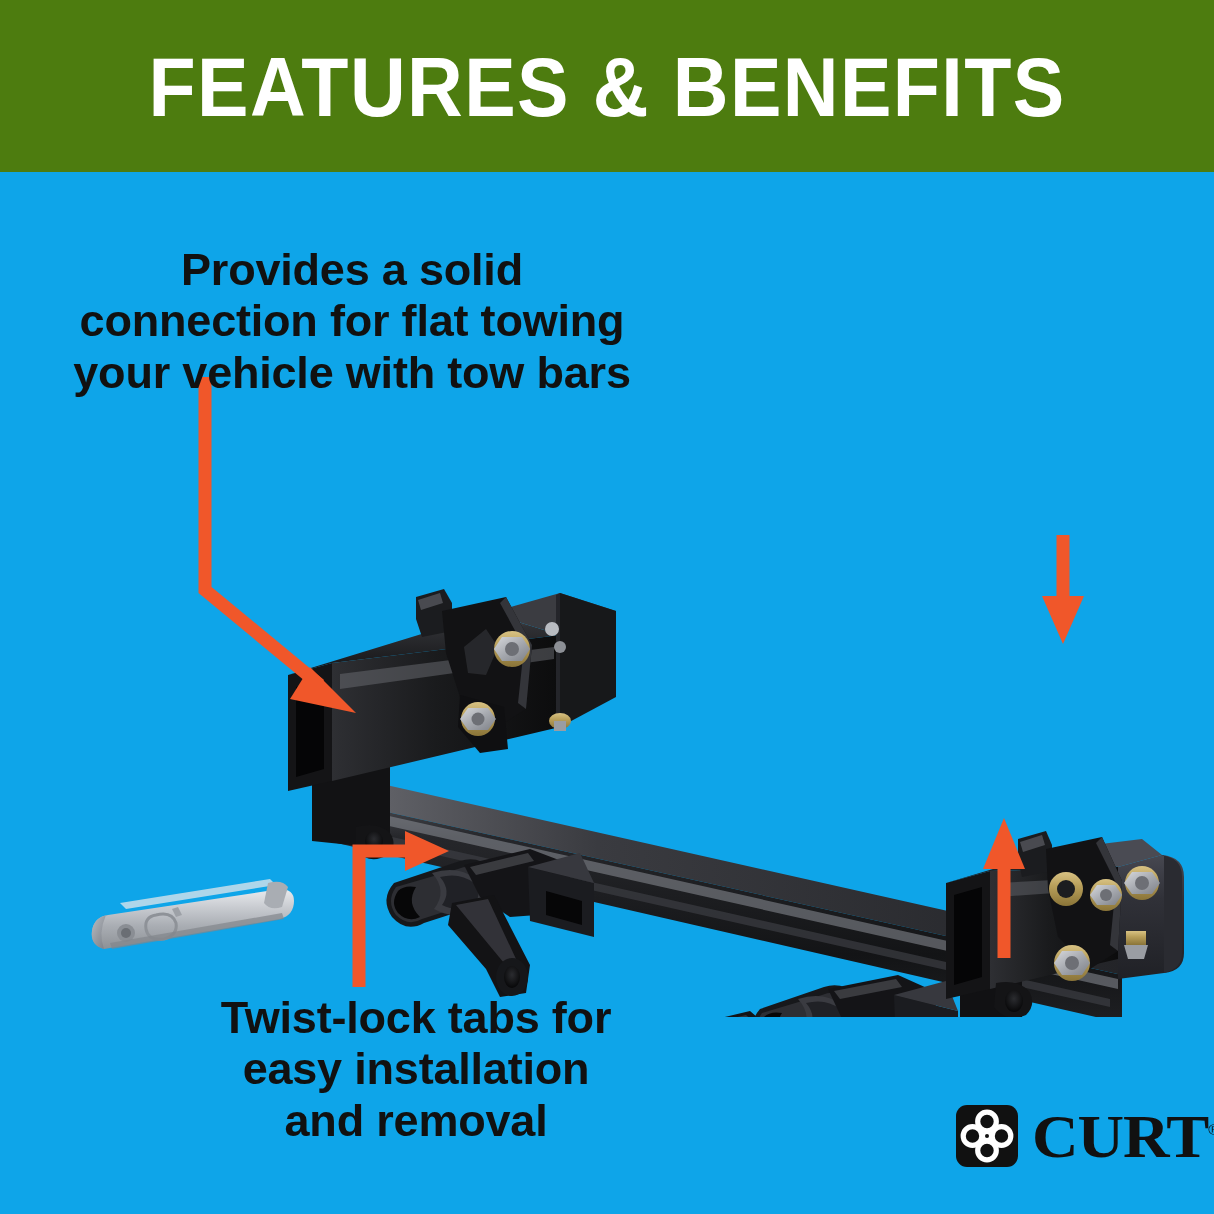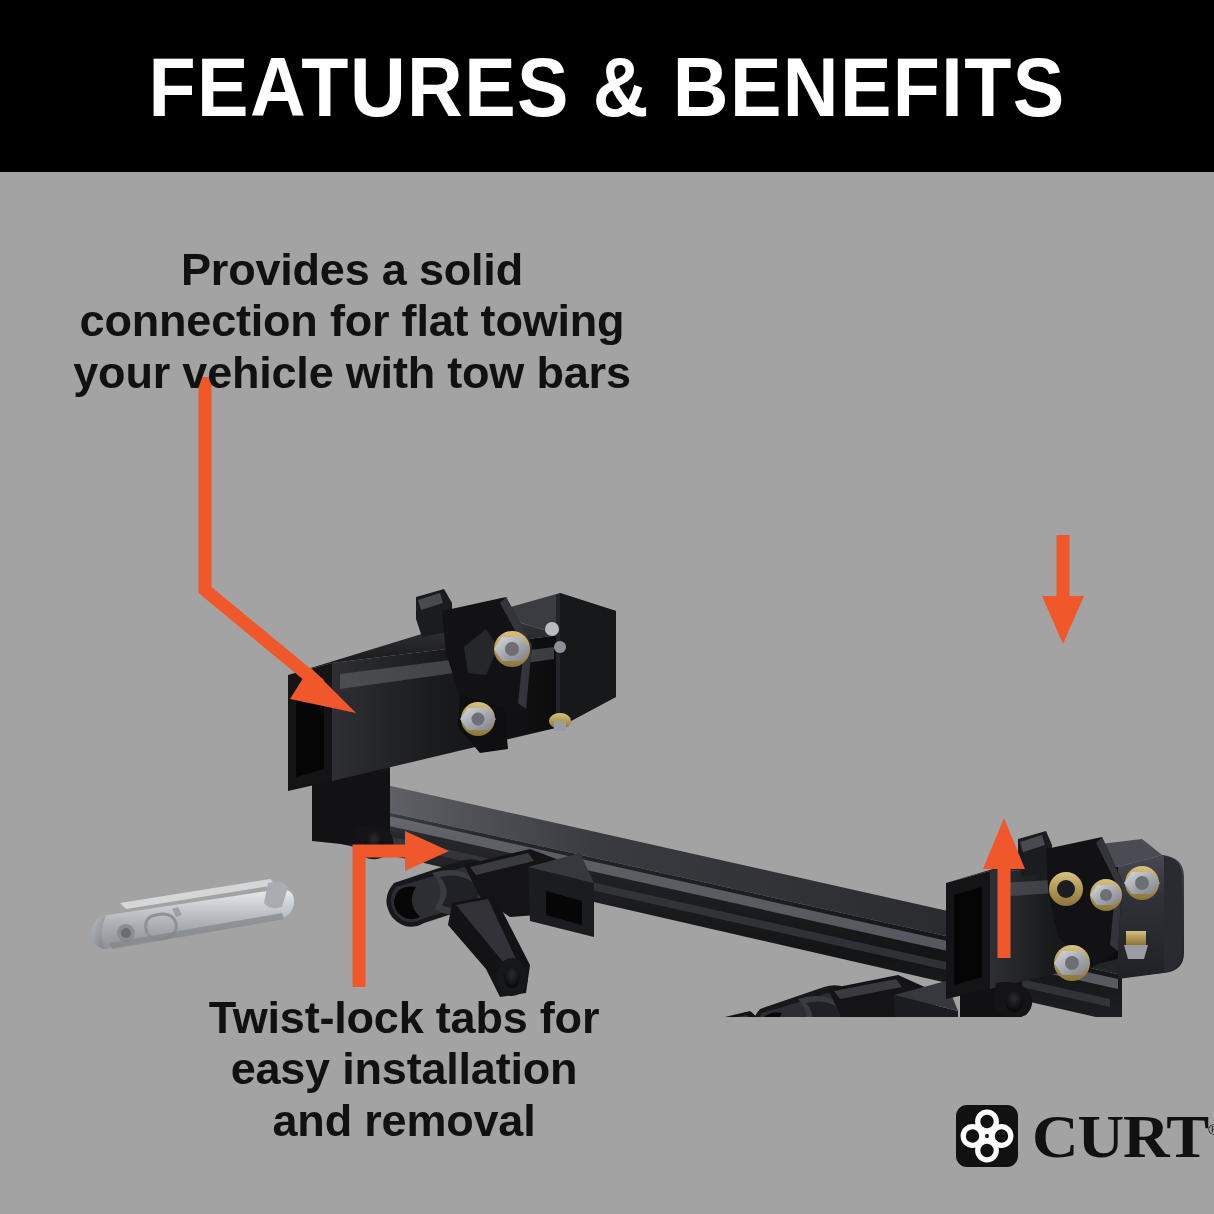--- a/index.html
+++ b/index.html
@@ -6,56 +6,56 @@
   html,body { width:1214px; height:1214px; background:#ffffff; }
   body {
     font-family:"Liberation Sans", sans-serif;
     position:relative;
     overflow:hidden;
   }
 
   
   .banner{
     position:absolute; left:0; top:0; width:1214px; height:175px;
-    background:#000000;
+    background:#4d7c0f;
     display:flex; align-items:center; justify-content:center;
   }
   .banner-title{
     color:#ffffff;
     font-family:"Liberation Sans Narrow","Liberation Sans",sans-serif;
     font-weight:700;
     font-size:83px;
     letter-spacing:1.5px;
     transform:scaleX(0.93);
     transform-origin:center;
     white-space:nowrap;
     line-height:1;
   }
 
   
   .stage{
     position:absolute; left:0; top:172px; width:1214px; height:1042px;
-    background:#a3a3a3;
+    background:#0ea5e9;
   }
 
   
   .callout{
     position:absolute;
     color:#111111;
     font-family:"Liberation Sans Narrow","Liberation Sans",sans-serif;
     font-weight:700;
     font-size:45px;
     line-height:1.14;
     text-align:center;
     white-space:pre-line;
     letter-spacing:-0.2px;
   }
   #callout-tl{ left:32px;  top:72px;  width:640px; }
   #callout-tr{ left:710px; top:240px; width:490px; }
-  #callout-bl{ left:144px; top:820px; width:520px; }
+  #callout-bl{ left:156px; top:820px; width:520px; }
   #callout-br{ left:740px; top:780px; width:450px; }
 
   
   .arrow-layer{
     position:absolute; left:0; top:0; width:1214px; height:1042px;
     pointer-events:none;
   }
 
   
   .product{

